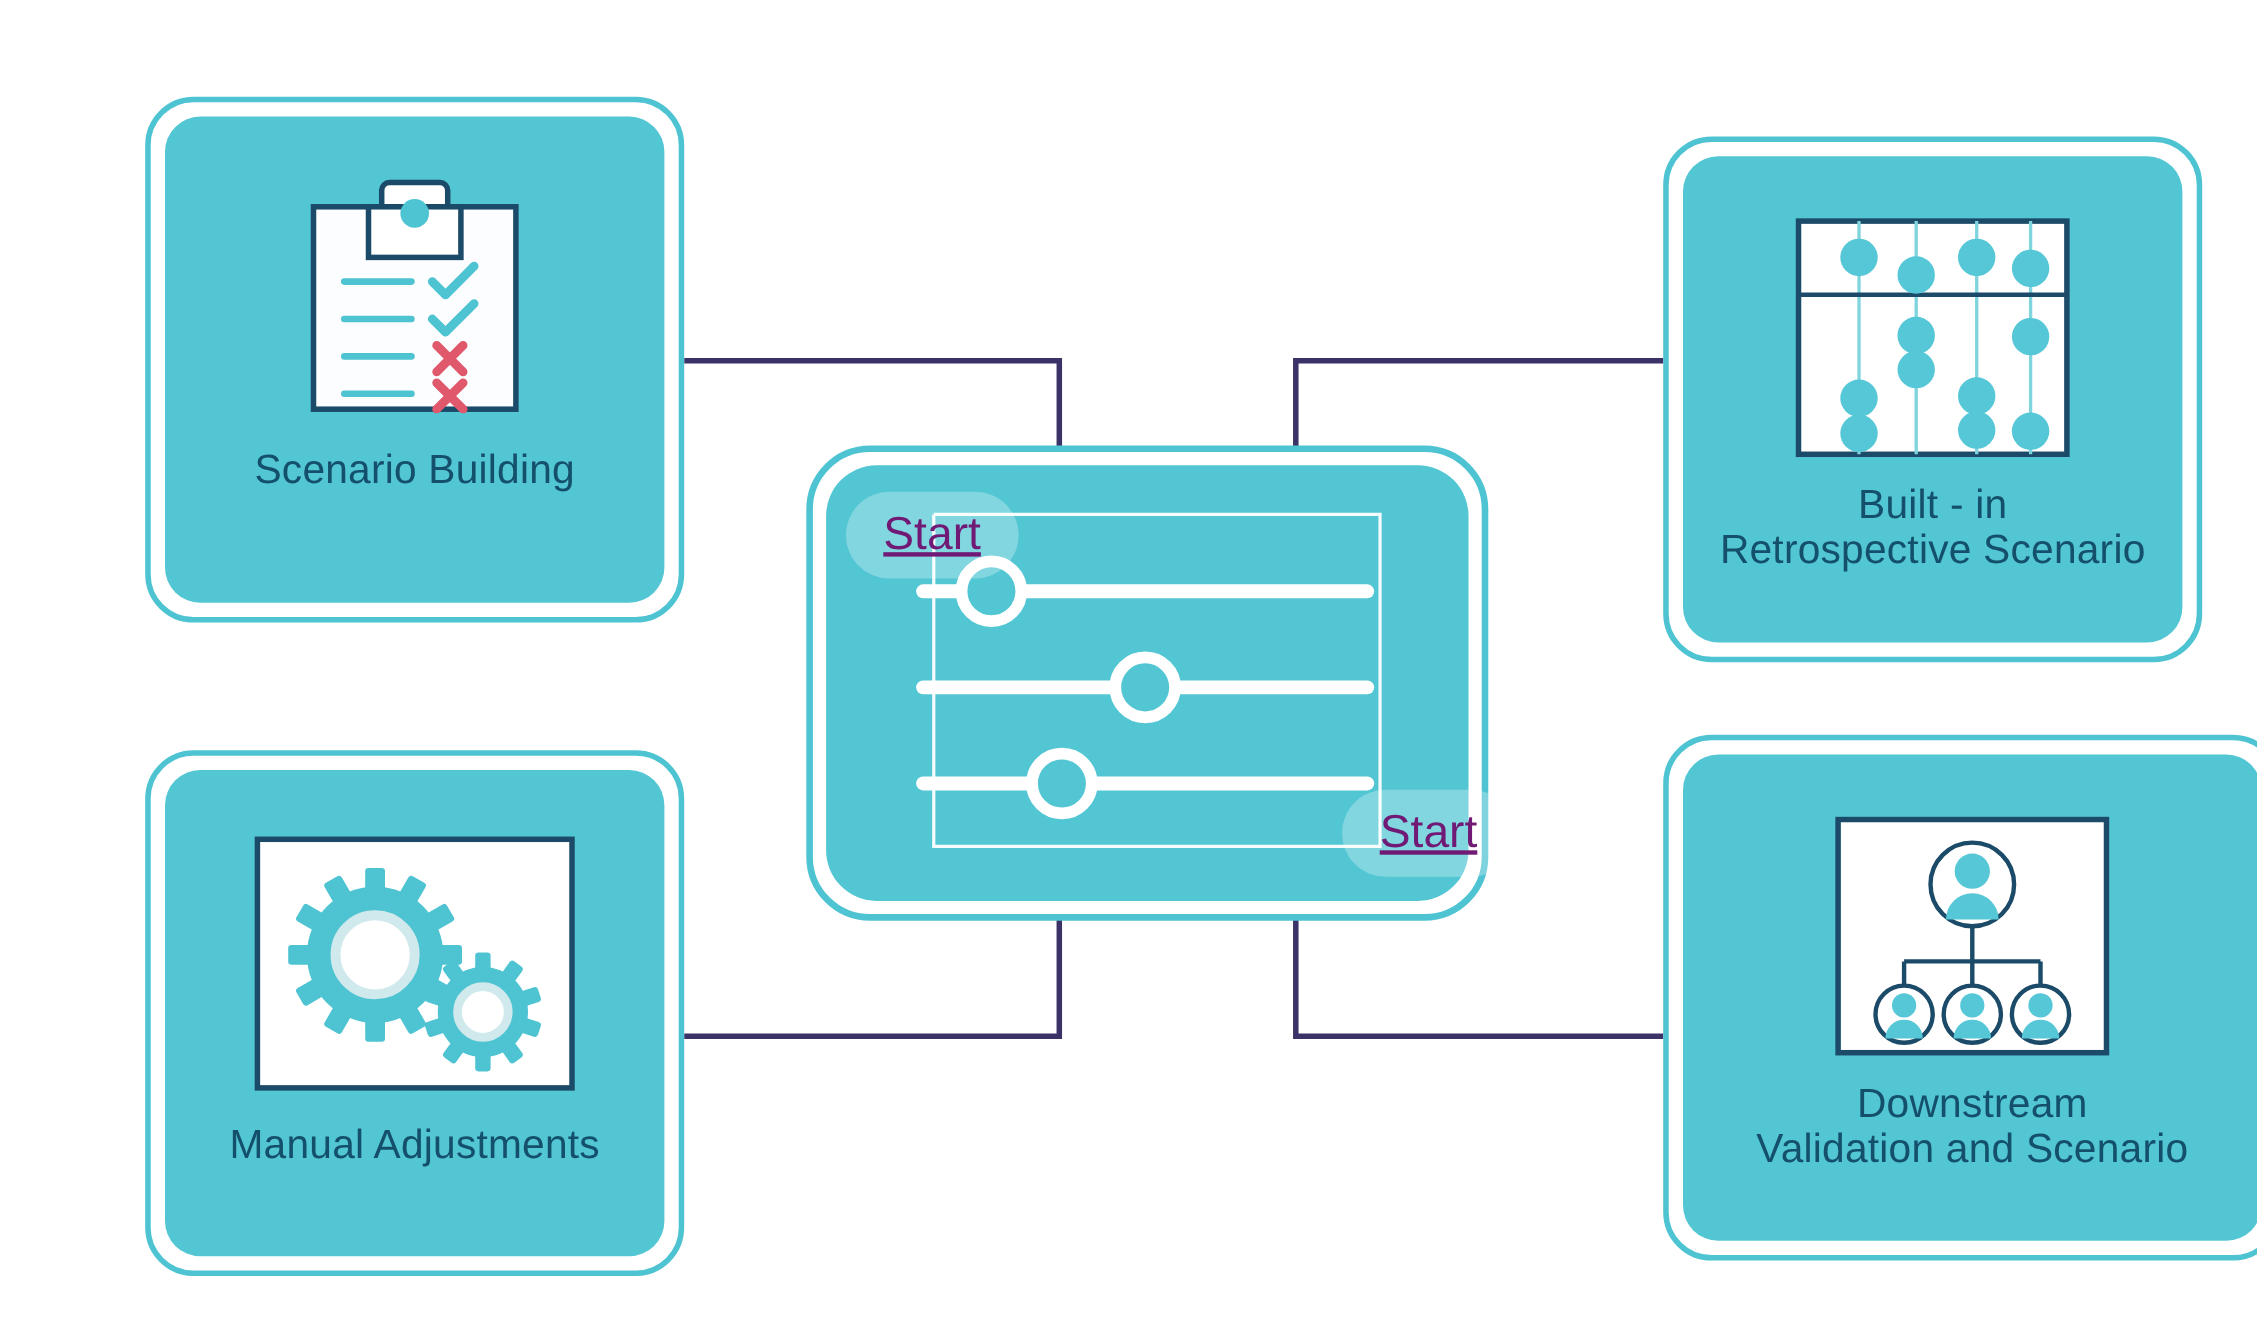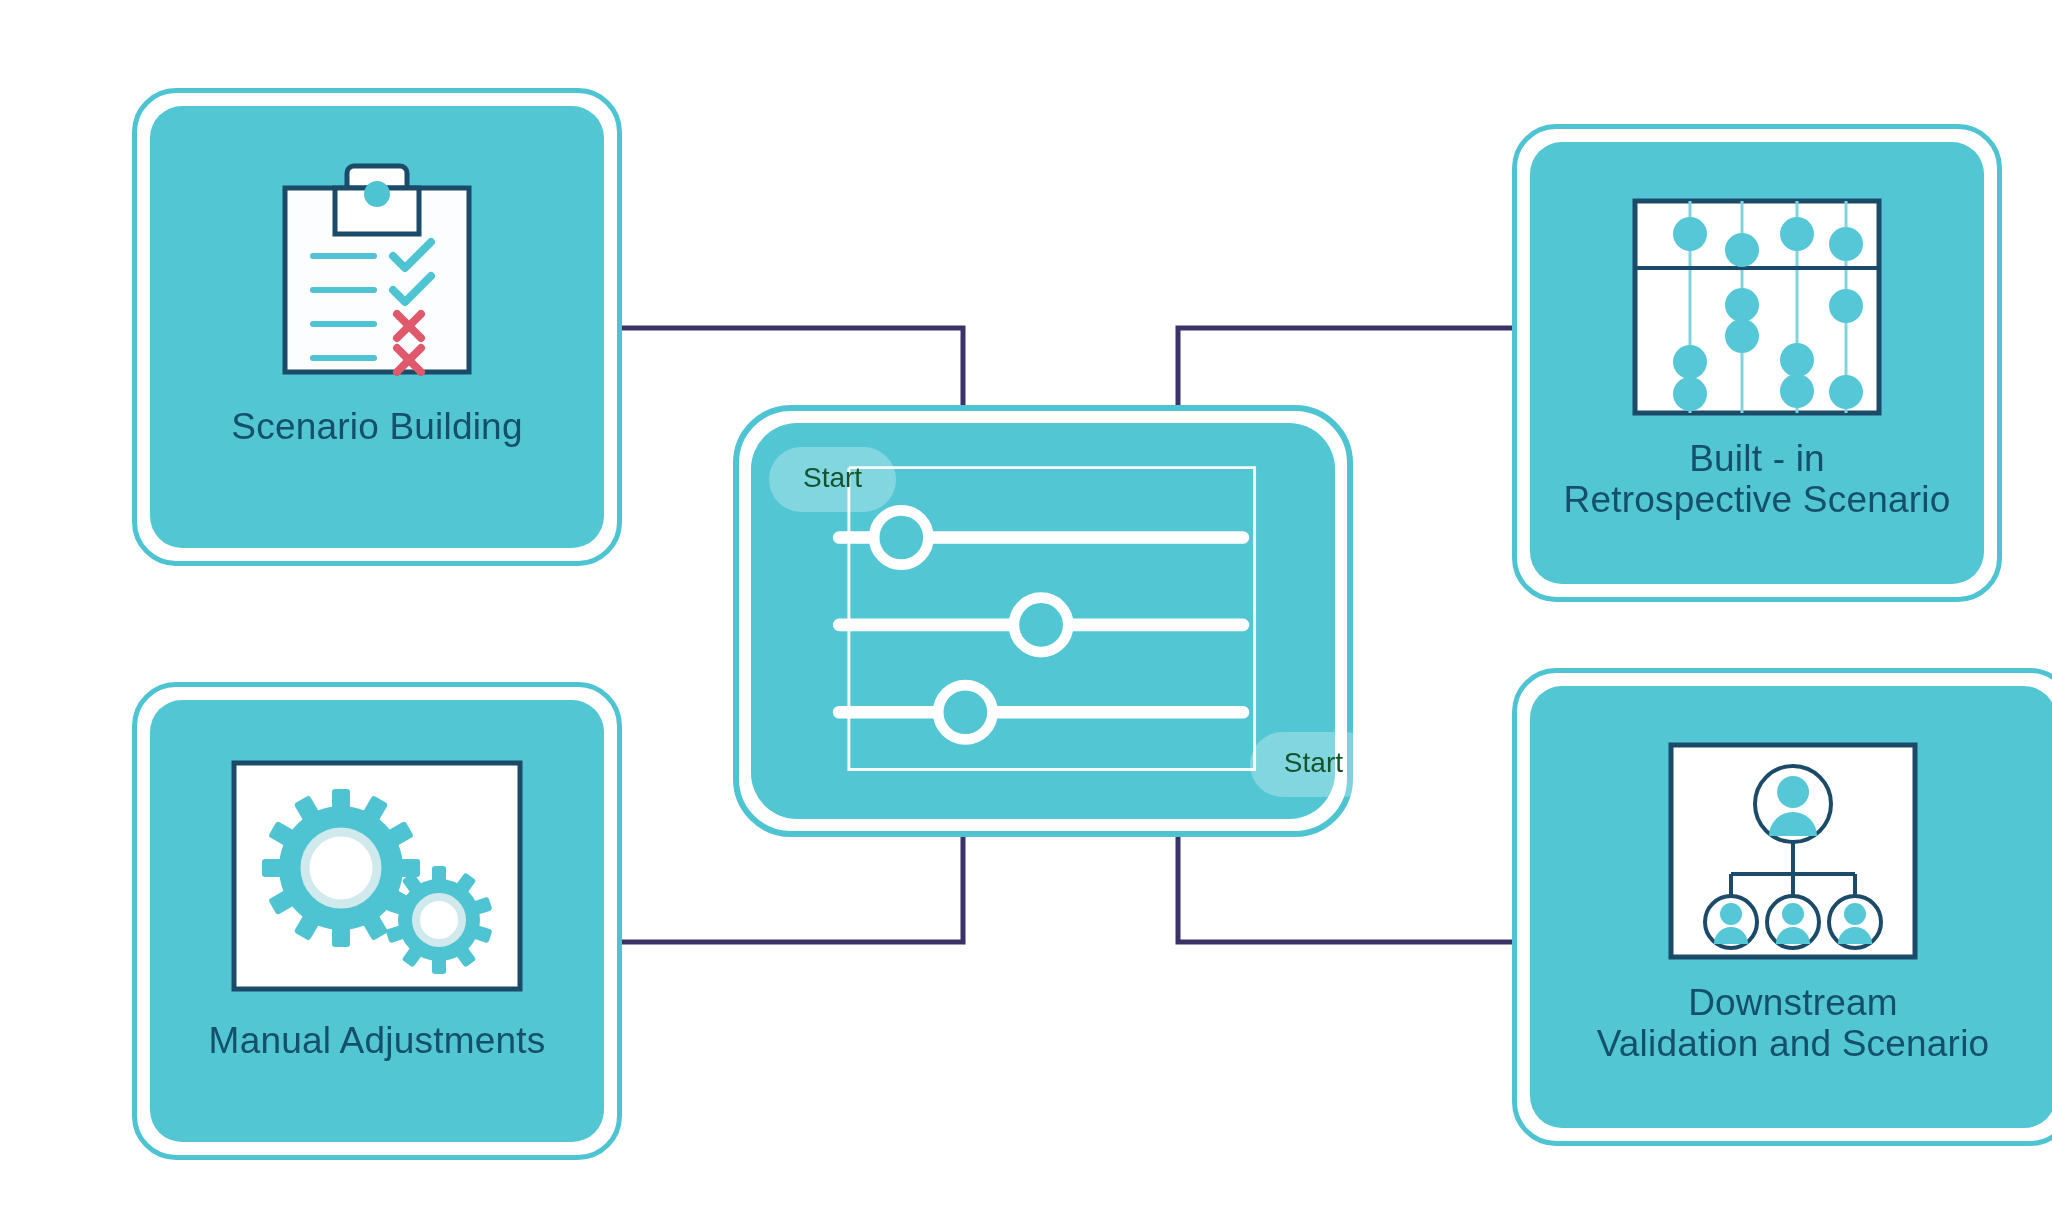--- a/index.html
+++ b/index.html
@@ -98,26 +98,27 @@
     width: 100%;
     height: 100%;
     box-sizing: border-box;
     background: #53c6d4;
     border-radius: 46px;
   }
   .pill {
     position: absolute;
     background: rgba(255,255,255,0.28);
     border-radius: 999px;
-    color: #14532d;
-    font-size: 28px;
+    color: #701a75;
+    font-size: 42px;
     line-height: 1;
     padding: 17px 34px 20px 34px;
     white-space: nowrap;
     z-index: 4;
+    text-decoration: underline;
   }
   #pill-start { left: 18px; top: 24px; }
   #pill-finish { right: -42px; bottom: 22px; }
 
   .sliders-svg {
     position: absolute;
     left: 0; top: 0;
     width: 100%;
     height: 100%;
     z-index: 2;

